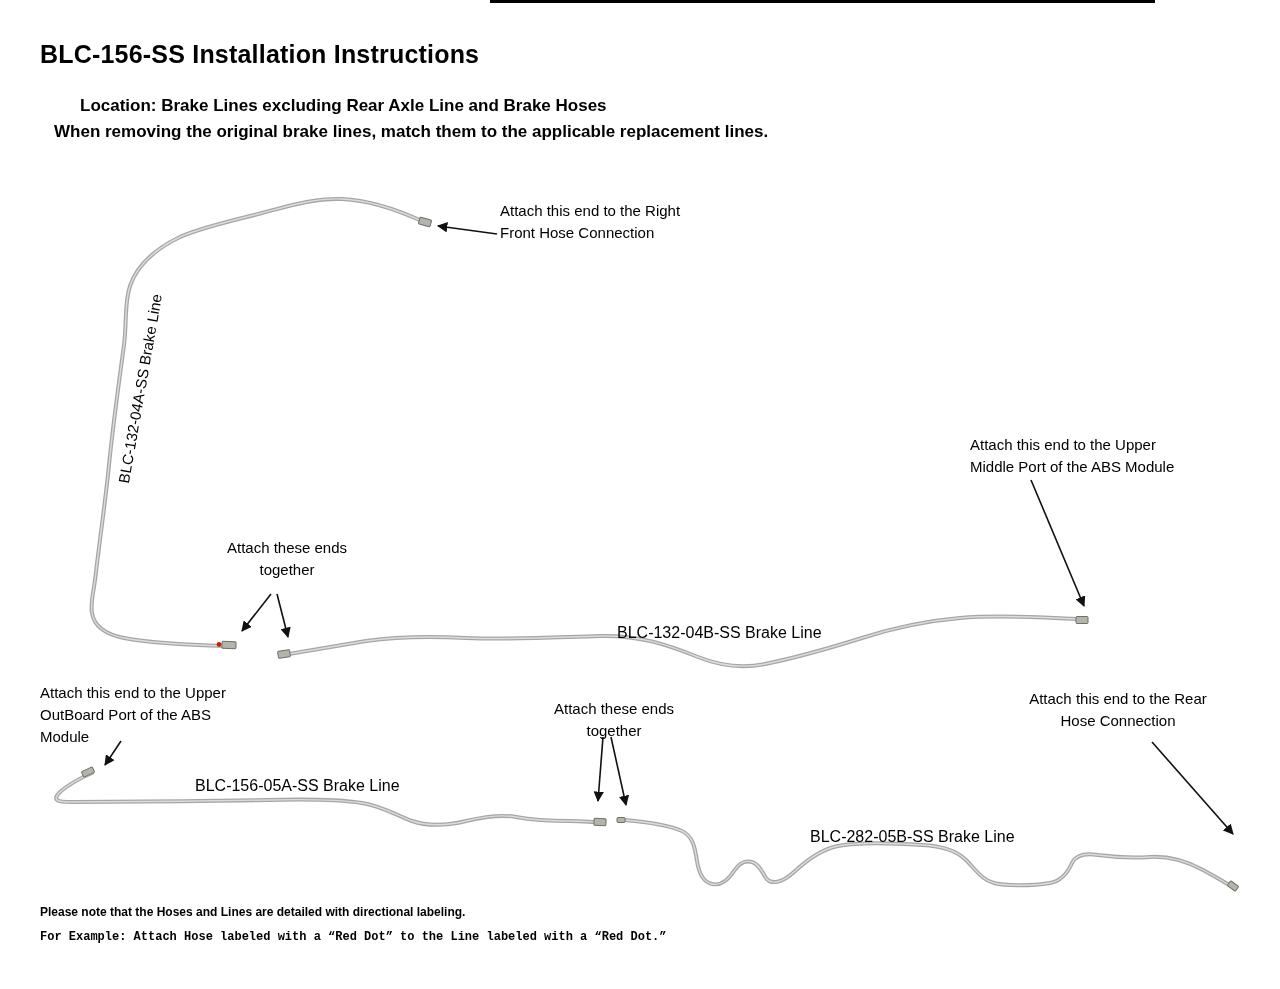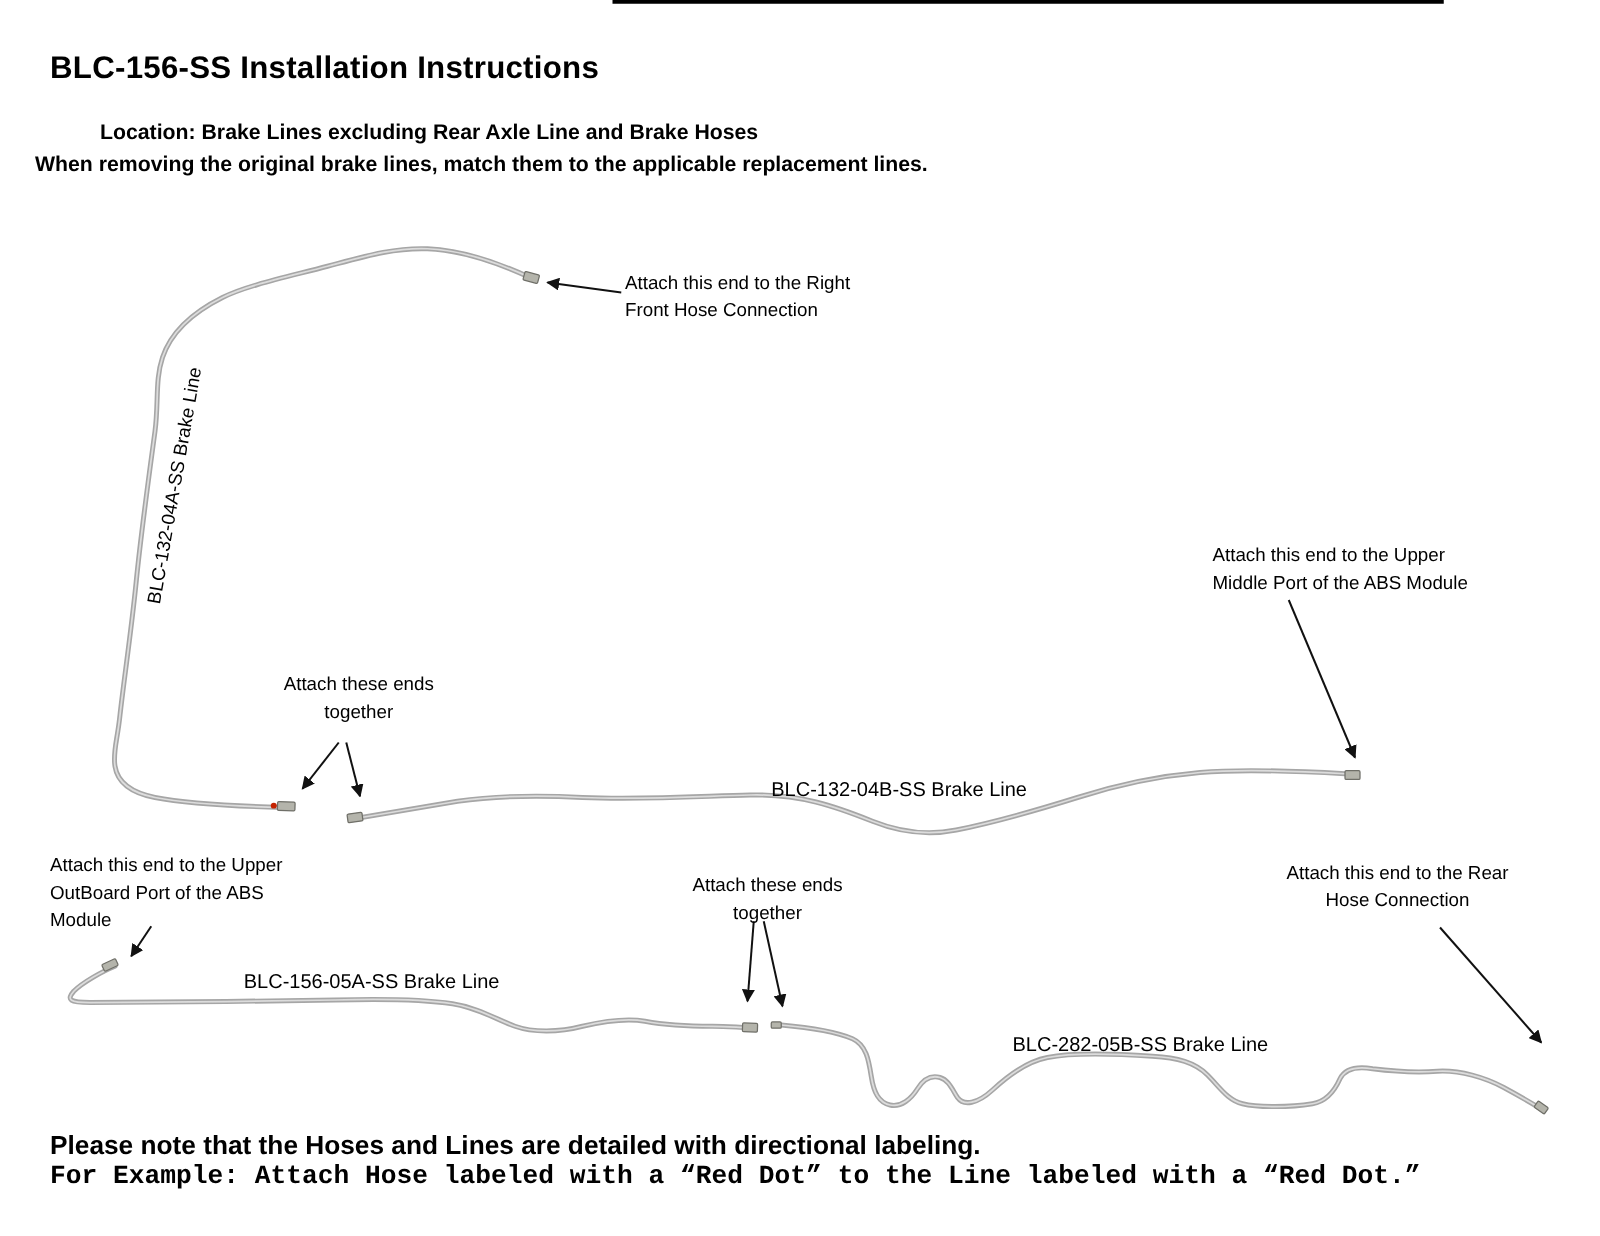--- a/index.html
+++ b/index.html
@@ -6,40 +6,40 @@
   .page {
     position:relative; width:1280px; height:959px; background:#ffffff;
     font-family:"Liberation Sans", sans-serif; color:#000; overflow:hidden;
   }
   .abs { position:absolute; }
   .title { font-size:25px; font-weight:bold; letter-spacing:0.2px; }
   .subhead { font-size:17px; font-weight:bold; }
   .annotation { font-size:15px; line-height:22px; white-space:pre-line; }
   .annotation.center { text-align:center; }
   .linelabel { font-size:16px; white-space:nowrap; }
-  .footer { font-size:21px; font-weight:bold; white-space:nowrap; }
+  .footer { font-size:12px; font-weight:bold; white-space:nowrap; }
   .rotated {
     transform: rotate(-80deg);
     transform-origin: center center;
     text-align:center; white-space:nowrap; font-size:15px;
   }
   .scanline { position:absolute; background:#000; height:3px; }
   svg.diagram { position:absolute; left:0; top:0; }
 </style>
 </head>
 <body>
 
 <div class="page">
 
   <div class="scanline" style="left:490px; top:0; width:665px;"></div>
   <div class="scanline" style="left:455px; top:985px; width:825px;"></div>
 
   <div class="abs title" style="left:40px; top:40px;">BLC-156-SS Installation Instructions</div>
   <div class="abs subhead" style="left:40px; top:96px;margin-left:40px;">Location: Brake Lines excluding Rear Axle Line and Brake Hoses</div>
-  <div class="abs subhead" style="left:28px; top:122px;">When removing the original brake lines, match them to the applicable replacement lines.</div>
+  <div class="abs subhead" style="left:54px; top:122px;">When removing the original brake lines, match them to the applicable replacement lines.</div>
 
   <svg class="diagram" width="1280" height="989" viewBox="0 0 1280 989">
     <defs>
       <marker id="arrow" viewBox="0 0 10 10" refX="9" refY="5" markerWidth="6.5" markerHeight="6.5" orient="auto-start-reverse">
         <path d="M0,0 L10,5 L0,10 z" fill="#111111"></path>
       </marker>
     </defs>
 
     <g>
       <path d="M 424 222 C 398 210, 368 200, 342 199 C 315 198, 292 205, 262 213 C 232 221, 198 228, 178 238 C 152 251, 136 268, 130 286 C 124 304, 127 322, 124 345 C 119 382, 113 425, 109 465 C 105 505, 99 545, 96 572 C 94 592, 90 602, 92 613 C 94 626, 104 634, 124 638 C 150 643, 190 645, 226 646" fill="none" stroke="#a6a6a6" stroke-width="4" stroke-linecap="round"></path>
@@ -77,21 +77,21 @@
       <line x1="277" y1="594" x2="288" y2="637" marker-end="url(#arrow)"></line>
       <line x1="121" y1="741" x2="105" y2="765" marker-end="url(#arrow)"></line>
       <line x1="603" y1="737" x2="598" y2="801" marker-end="url(#arrow)"></line>
       <line x1="611" y1="737" x2="626" y2="805" marker-end="url(#arrow)"></line>
       <line x1="1152" y1="742" x2="1233" y2="834" marker-end="url(#arrow)"></line>
     </g>
   </svg>
 
   <div class="abs rotated" style="left:30px; top:380px; width:220px;">BLC-132-04A-SS Brake Line</div>
 
-  <div class="abs annotation" style="left:500px; top:216px; width:215px;">Attach this end to the Right
+  <div class="abs annotation" style="left:500px; top:200px; width:215px;">Attach this end to the Right
 Front Hose Connection</div>
 
   <div class="abs annotation" style="left:970px; top:434px; width:240px;">Attach this end to the Upper
 Middle Port of the ABS Module</div>
 
   <div class="abs annotation center" style="left:217px; top:537px; width:140px;">Attach these ends
 together</div>
 
   <div class="abs linelabel" style="left:617px; top:624px;">BLC-132-04B-SS Brake Line</div>
 

